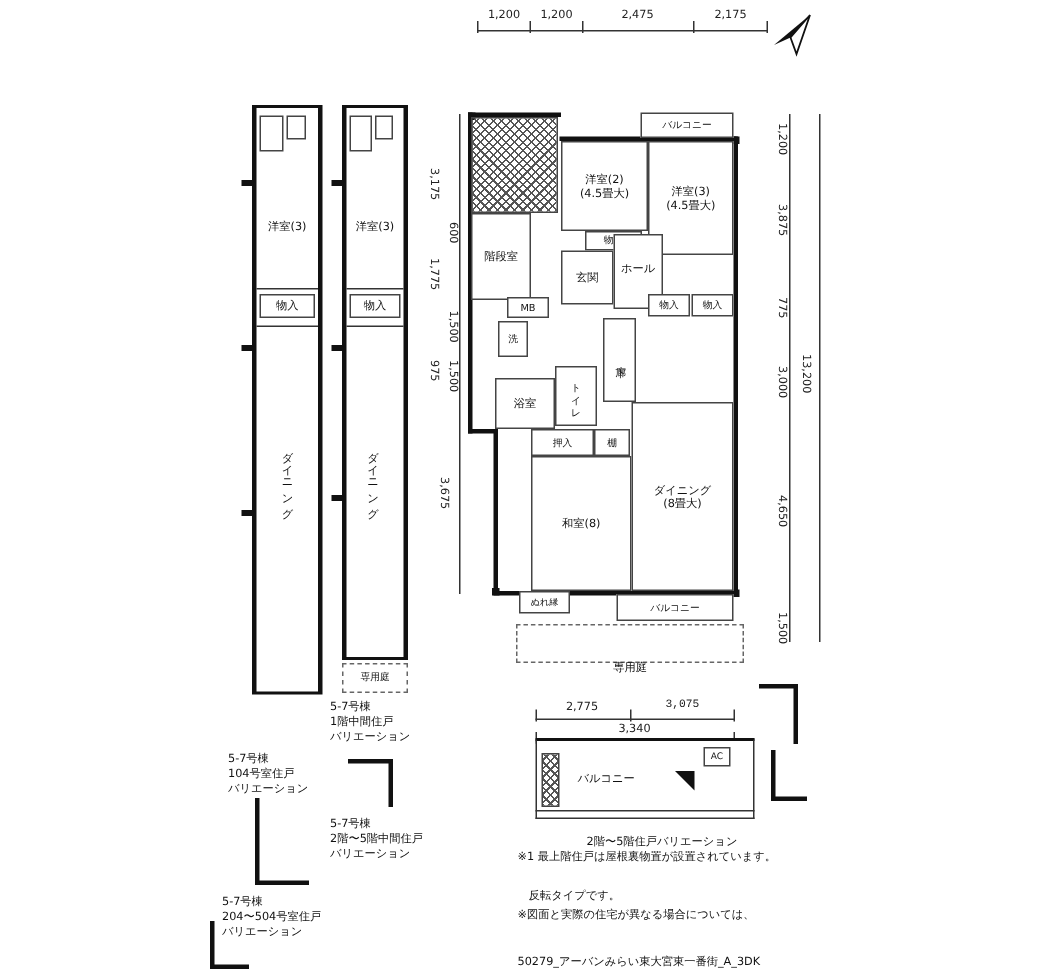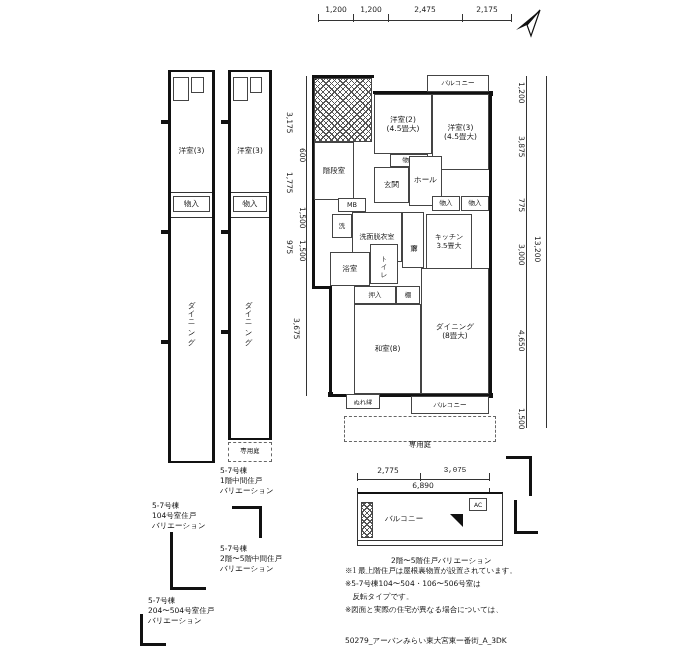--- a/index.html
+++ b/index.html
@@ -96,26 +96,23 @@
 (4.5畳大)</span></div>
   <div class="room" style="left:432px;top:94px;width:57px;height:76px;"><span>洋室(3)
 (4.5畳大)</span></div>
   <div class="room" style="left:390px;top:154px;width:38px;height:13px;font-size:6.5px;"><span>物入</span></div>
   <div class="room" style="left:374px;top:167px;width:35px;height:36px;"><span>玄関</span></div>
   <div class="room" style="left:409px;top:156px;width:33px;height:50px;font-family:Liberation Mono, monospace;"><span>ホール</span></div>
   <div class="room" style="left:432px;top:196px;width:28px;height:15px;font-size:6.5px;"><span>物入</span></div>
   <div class="room" style="left:461px;top:196px;width:28px;height:15px;font-size:6.5px;"><span>物入</span></div>
   <div class="room" style="left:338px;top:198px;width:28px;height:14px;font-size:6.5px;"><span>MB</span></div>
   <div class="room" style="left:332px;top:214px;width:20px;height:24px;font-size:6.5px;"><span>洗</span></div>
-  <div class="room" style="left:352px;top:212px;width:50px;height:50px;font-size:7px;"><span>洗面脱衣室</span></div>
   <div class="room" style="left:330px;top:252px;width:40px;height:34px;"><span>浴室</span></div>
   <div class="room" style="left:370px;top:244px;width:28px;height:40px;font-size:6.5px;"><span class="vtext">トイレ</span></div>
   <div class="room" style="left:402px;top:212px;width:22px;height:56px;font-size:7px;"><span class="vtext">廊下</span></div>
-  <div class="room" style="left:426px;top:214px;width:46px;height:56px;font-size:7px;"><span>キッチン
-3.5畳大</span></div>
   <div class="room" style="left:354px;top:286px;width:42px;height:18px;font-size:6.5px;"><span>押入</span></div>
   <div class="room" style="left:396px;top:286px;width:24px;height:18px;font-size:6.5px;"><span>棚</span></div>
   <div class="room" style="left:354px;top:304px;width:67px;height:90px;"><span>和室(8)</span></div>
   <div class="room" style="left:421px;top:268px;width:68px;height:126px;"><span>ダイニング
 (8畳大)</span></div>
   <div class="room" style="left:346px;top:394px;width:34px;height:15px;font-size:6px;"><span>ぬれ縁</span></div>
   <div class="room" style="left:411px;top:396px;width:78px;height:18px;font-size:6.5px;"><span>バルコニー</span></div>
   <div class="dashed abs" style="left:344px;top:416px;width:152px;height:26px;"></div>
   <span class="lbl" style="left:344px;top:440px;width:152px;text-align:center;">専用庭</span>
 
@@ -140,21 +137,21 @@
 
   <div class="line" style="left:357px;top:479px;width:133px;height:1px;"></div>
   <div class="tick" style="left:357px;top:473px;"></div>
   <div class="tick" style="left:420px;top:473px;"></div>
   <div class="tick" style="left:489px;top:473px;"></div>
   <span class="dim cx" style="left:388px;top:466px;">2,775</span>
   <span class="dim cx" style="left:455px;top:466px;font-family:Liberation Mono, monospace;">3,075</span>
   <div class="line" style="left:357px;top:494px;width:133px;height:1px;"></div>
   <div class="tick" style="left:357px;top:488px;"></div>
   <div class="tick" style="left:489px;top:488px;"></div>
-  <span class="dim cx" style="left:423px;top:481px;">6,890</span>
+  <span class="dim cx" style="left:423px;top:481px;">3,340</span>
 
   <div class="lbl" style="left:220px;top:466px;">5-7号棟
 1階中間住戸
 バリエーション</div>
   <div class="lbl" style="left:152px;top:501px;">5-7号棟
 104号室住戸
 バリエーション</div>
   <div class="frag" style="left:232px;top:506px;width:30px;height:32px;border-right:3px solid #111;border-top:3px solid #111;"></div>
   <div class="lbl" style="left:220px;top:544px;">5-7号棟
 2階〜5階中間住戸
@@ -170,20 +167,19 @@
   <div class="abs" style="left:357px;top:492px;width:146px;height:54px;border:1px solid #333;border-top:2px solid #111;background:#fff;"></div>
   <div class="abs hatch" style="left:361px;top:502px;width:12px;height:36px;border:1px solid #444;"></div>
   <span class="lbl" style="left:385px;top:514px;">バルコニー</span>
   <div class="abs" style="left:469px;top:498px;width:18px;height:13px;border:1px solid #444;display:flex;align-items:center;justify-content:center;font-size:6px;">
       <span>AC</span>
     </div>
   <div class="tri" style="left:450px;top:514px;"></div>
   <div class="line" style="left:357px;top:540px;width:146px;height:1px;"></div>
   <span class="lbl" style="left:391px;top:556px;">2階〜5階住戸バリエーション</span>
 
-  <div class="lbl" style="left:345px;top:566px;width:220px;font-family:Liberation Serif, serif;">※1 最上階住戸は屋根裏物置が設置されています。</div>
-  <div class="lbl" style="left:345px;top:579px;width:220px;">※5-7号棟104〜504・106〜506号室は</div>
+  <div class="lbl" style="left:345px;top:566px;width:220px;">※1 最上階住戸は屋根裏物置が設置されています。</div>
   <div class="lbl" style="left:345px;top:605px;width:220px;">※図面と実際の住宅が異なる場合については、</div>
   <div class="lbl" style="left:345px;top:592px;width:220px;">　反転タイプです。</div>
 
   <div class="lbl" style="left:345px;top:636px;width:300px;">50279_アーバンみらい東大宮東一番街_A_3DK</div>
 
 </div>
 
 </body></html>

